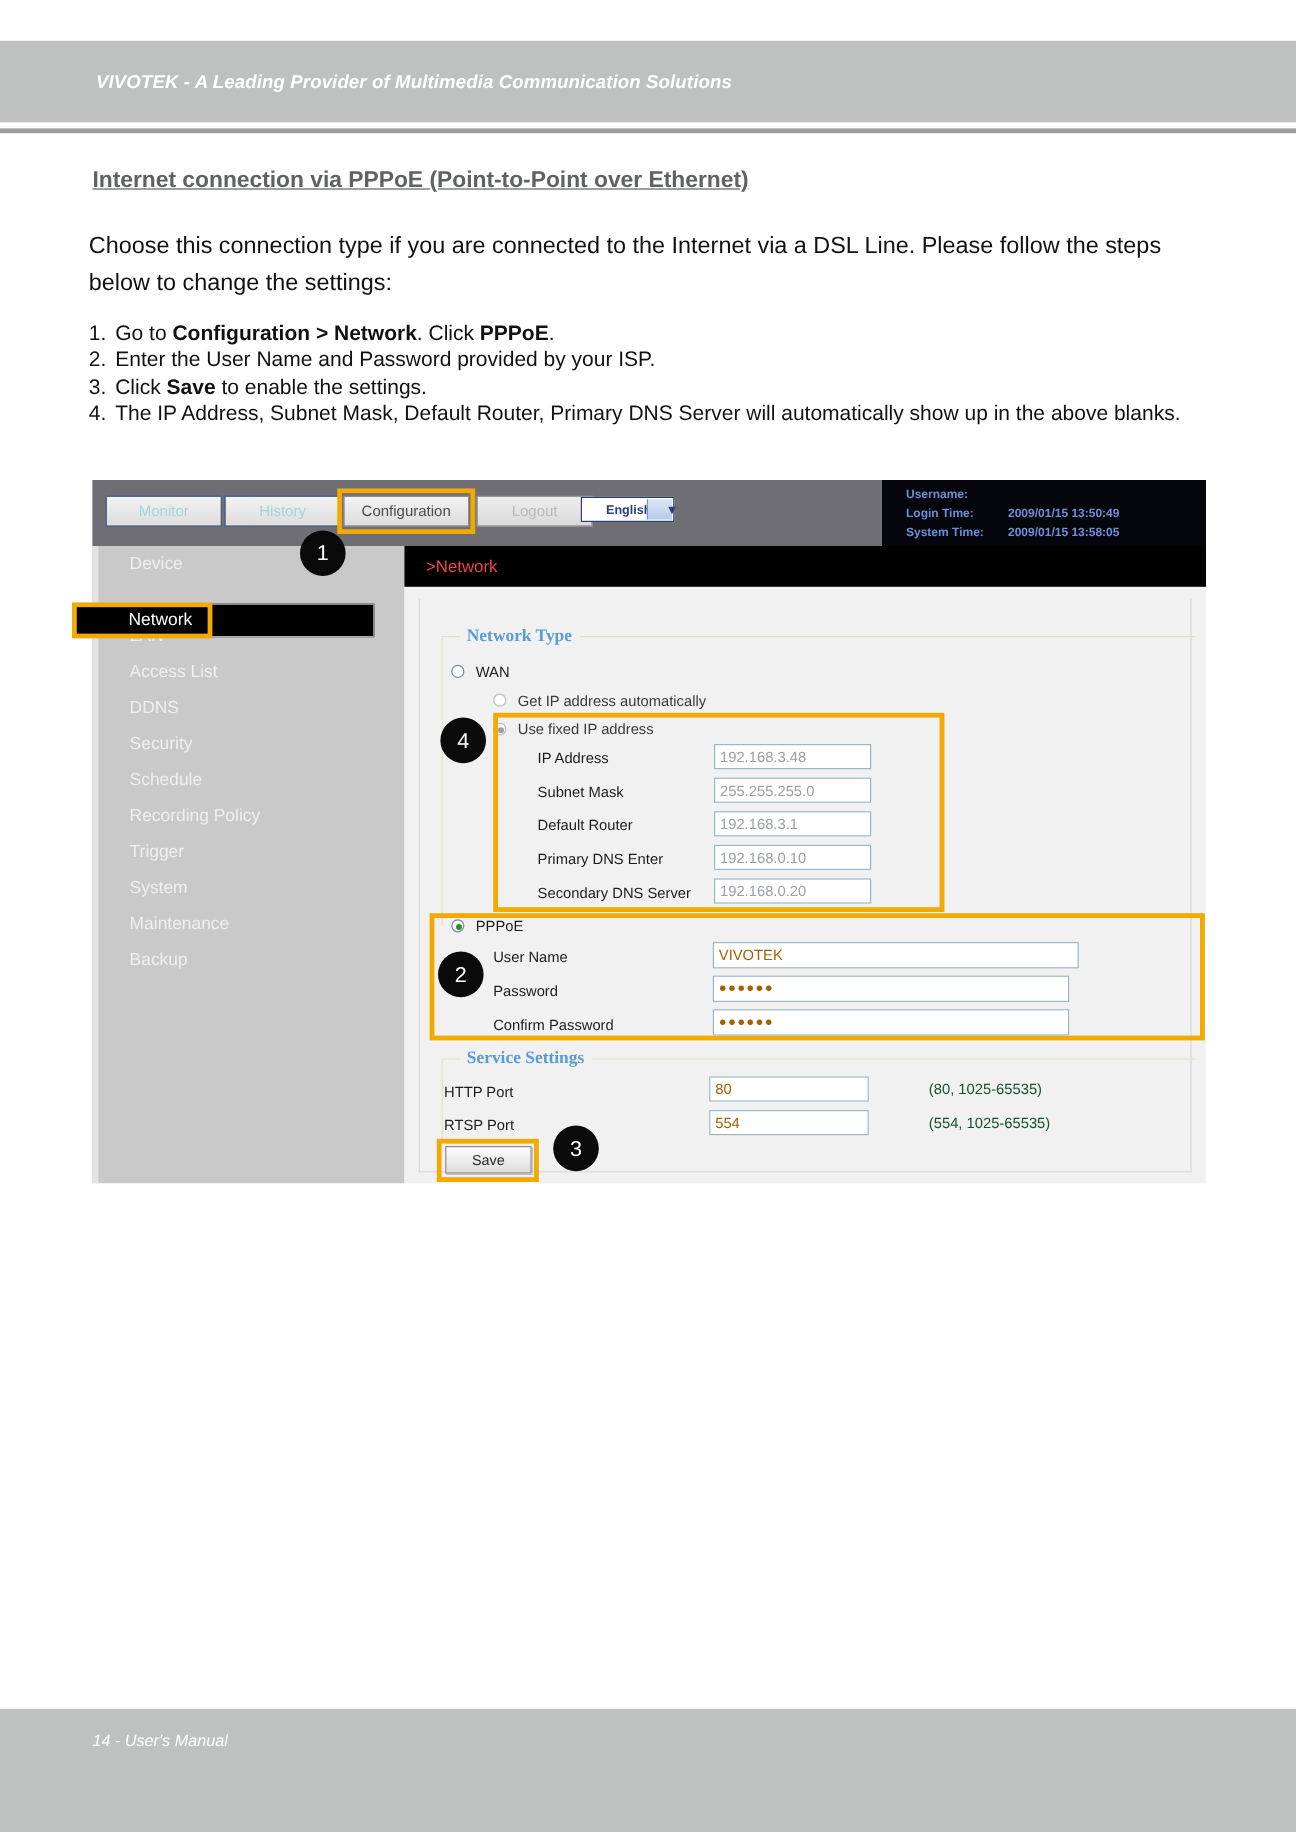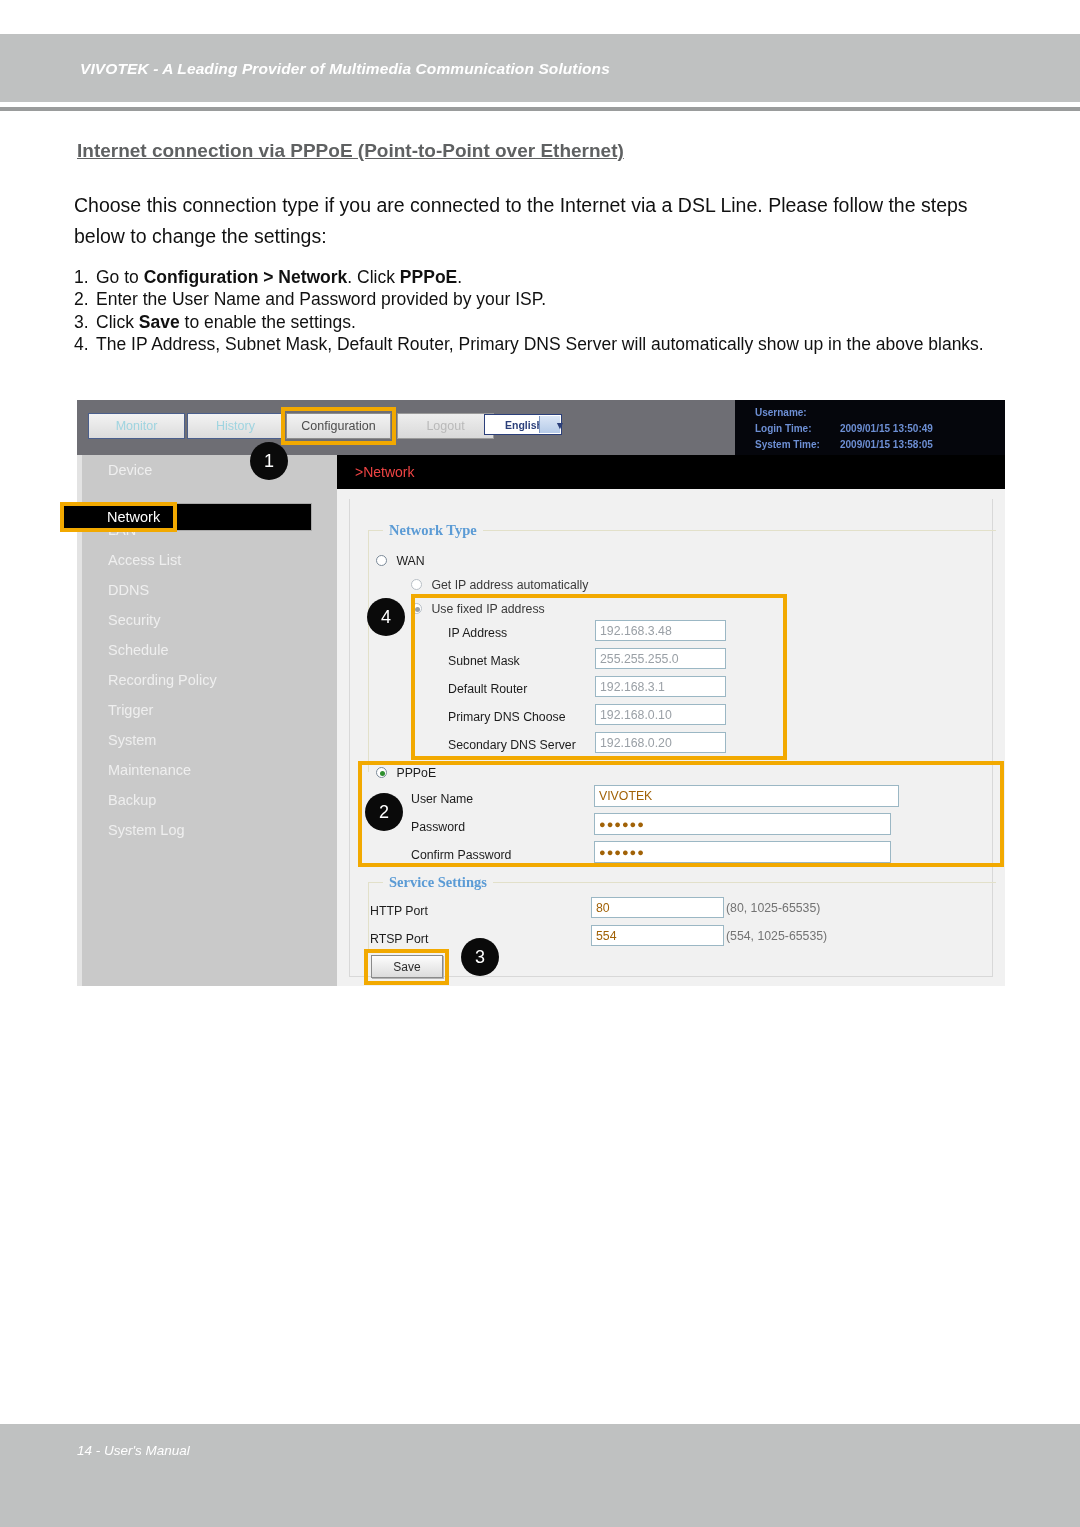--- a/index.html
+++ b/index.html
@@ -177,21 +177,21 @@
     z-index:20;
   }
 
   .savebtn{
     position:absolute; background:linear-gradient(#fdfdfd,#dcdcdc);
     border:1px solid #8a8a8a; font-size:12px; color:#2a2a2a;
     display:flex; align-items:center; justify-content:center;
     box-shadow:1px 1px 0 #b5b5b5;
   }
 
-  .hintnote{ font-size:12.3px; color:#737373; }
+  .hintnote{ font-size:12.3px; color:#14532d;margin-left:48px; }
 
   
   .footer-band{
     position:absolute; left:0; top:1424px; width:1080px; height:103px;
     background:#bfc1c1;
   }
   .footer-text{
     position:absolute; left:77px; top:1443px;
     font-size:13.5px; font-style:italic; color:#ffffff;
   }
@@ -264,21 +264,20 @@
   <div class="side-item">LAN</div>
   <div class="side-item">Access List</div>
   <div class="side-item">DDNS</div>
   <div class="side-item">Security</div>
   <div class="side-item">Schedule</div>
   <div class="side-item">Recording Policy</div>
   <div class="side-item">Trigger</div>
   <div class="side-item">System</div>
   <div class="side-item">Maintenance</div>
   <div class="side-item">Backup</div>
-  <div class="side-item">System Log</div>
 </div>
 <div class="side-sel-strip"></div>
 <div class="side-sel-box"></div>
 <div class="side-sel-label">Network</div>
 
 <div style="position:absolute;left:337px;top:455px;width:668px;height:531px;background:#f1f1f1;">
   <div class="main-title">&gt;Network</div>
   <div class="panel-area"></div>
 </div>
 
@@ -316,21 +315,21 @@
   </div>
 
 <div style="position:absolute;left:448px;top:679px;">
   <span class="rowlabel" style="display:inline-block;width:145px;">Default Router</span>
 </div>
 <div class="tfield" style="position:absolute;left:595px;top:676px;width:131px;height:21px;">
     <span>192.168.3.1</span>
   </div>
 
 <div style="position:absolute;left:448px;top:707px;">
-  <span class="rowlabel" style="display:inline-block;width:145px;">Primary DNS Choose</span>
+  <span class="rowlabel" style="display:inline-block;width:145px;">Primary DNS Enter</span>
 </div>
 <div class="tfield" style="position:absolute;left:595px;top:704px;width:131px;height:21px;">
     <span>192.168.0.10</span>
   </div>
 
 <div style="position:absolute;left:448px;top:735px;">
   <span class="rowlabel" style="display:inline-block;width:145px;">Secondary DNS Server</span>
 </div>
 <div class="tfield" style="position:absolute;left:595px;top:732px;width:131px;height:21px;">
     <span>192.168.0.20</span>

